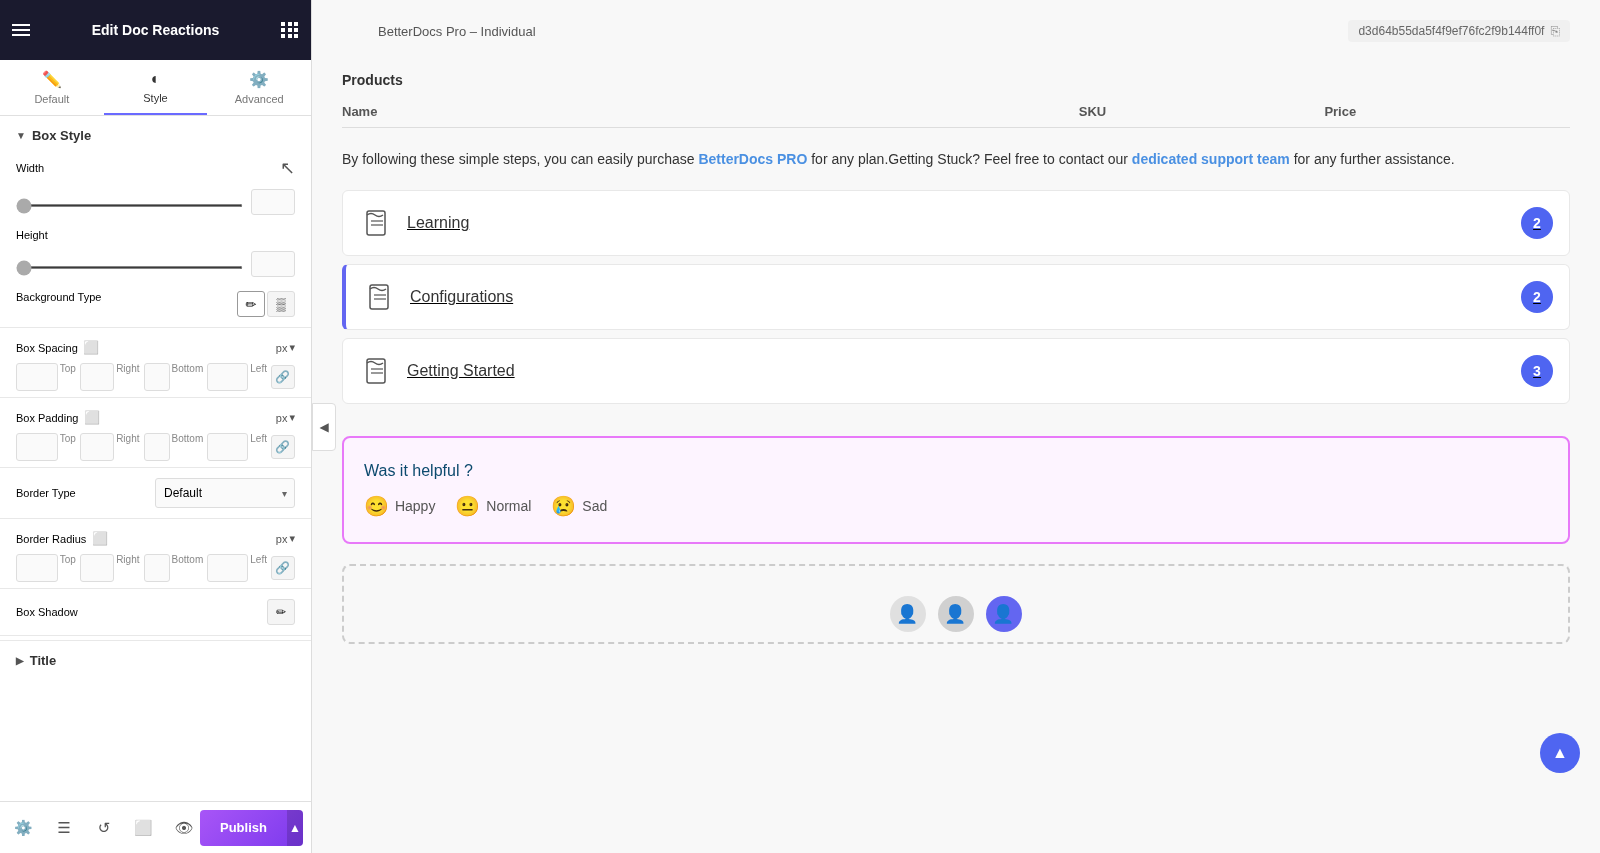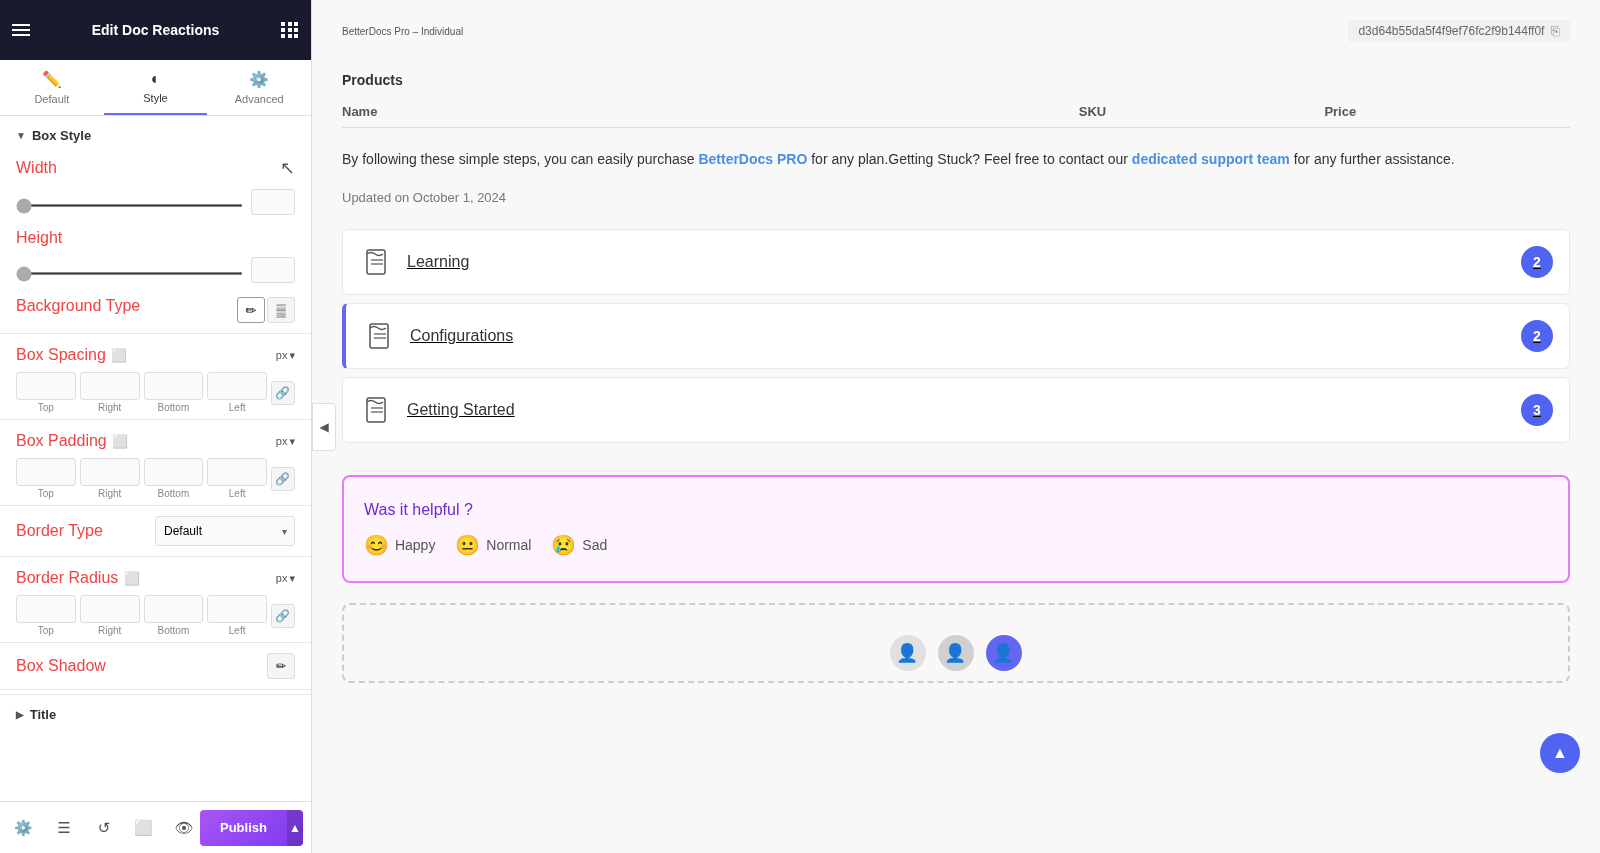--- a/index.html
+++ b/index.html
@@ -78,22 +78,22 @@
     .section-arrow { font-size: 10px; color: #555; }
 
     
     .control-row {
       padding: 6px 16px;
       display: flex;
       align-items: center;
       justify-content: space-between;
     }
     .control-label {
-      font-size: 16px;
-      color: #ef4444;
+      font-size: 11px;
+      color: #000000;
     }
 
     
     .slider-row {
       padding: 4px 16px 8px;
       display: flex;
       align-items: center;
       gap: 8px;
     }
     .slider-wrap { flex: 1; }
@@ -145,22 +145,22 @@
 
     .spacing-inputs {
       padding: 4px 16px 2px;
       display: grid;
       grid-template-columns: 1fr 1fr 1fr 1fr auto;
       gap: 4px;
       align-items: center;
     }
     .spacing-box {
       display: flex;
-      flex-direction: column;
-      align-items: center;
+      flex-direction: row;
+      align-items: flex-start;
       gap: 2px;
     }
     .spacing-box input {
       width: 100%;
       height: 28px;
       border: 1px solid #ddd;
       border-radius: 3px;
       text-align: center;
       font-size: 12px;
       background: #fafafa;
@@ -310,21 +310,21 @@
     }
 
     
     .doc-header-row {
       display: flex;
       align-items: center;
       justify-content: space-between;
       margin-bottom: 20px;
       padding-bottom: 10px;
     }
-    .doc-license-name { font-size: 10px; color: #555; }
+    .doc-license-name { font-size: 13px; color: #555; margin-left: 36px; }
     .doc-license-hash {
       display: flex;
       align-items: center;
       gap: 6px;
       font-size: 12px;
       color: #666;
       background: #f0f0f0;
       padding: 4px 10px;
       border-radius: 4px;
     }
@@ -409,21 +409,21 @@
     .reaction-box {
       border: 2px solid #e879f9;
       border-radius: 8px;
       padding: 24px 20px;
       background: #fdf4ff;
       margin-bottom: 20px;
     }
     .reaction-title {
       font-size: 16px;
       font-weight: 500;
-      color: #6d28d9;
+      color: #0c4a6e;
       margin-bottom: 14px;
     }
     .reaction-options {
       display: flex;
       gap: 20px;
       align-items: center;
     }
     .reaction-item {
       display: flex;
       align-items: center;
@@ -737,21 +737,20 @@
       <span>Name</span>
       <span>SKU</span>
       <span>Price</span>
     </div>
   </div>
 
   <p class="description-text">
     By following these simple steps, you can easily purchase <a>BetterDocs PRO</a> for any plan.Getting Stuck? Feel free to contact our <a>dedicated support team</a> for any further assistance.
   </p>
 
-  <p class="updated-date">Updated on October 1, 2024</p>
 
   <div class="doc-list">
 
     <div class="doc-list-item">
       <div class="doc-icon">
         <svg width="28" height="28" viewBox="0 0 28 28" fill="none">
           <rect x="4" y="2" width="18" height="24" rx="2" stroke="#555" stroke-width="1.5" fill="none"></rect>
           <path d="M4 6 Q8 3 12 6 Q16 9 20 6" stroke="#555" stroke-width="1.5" fill="none"></path>
           <line x1="8" y1="12" x2="20" y2="12" stroke="#555" stroke-width="1.2"></line>
           <line x1="8" y1="16" x2="20" y2="16" stroke="#555" stroke-width="1.2"></line>

